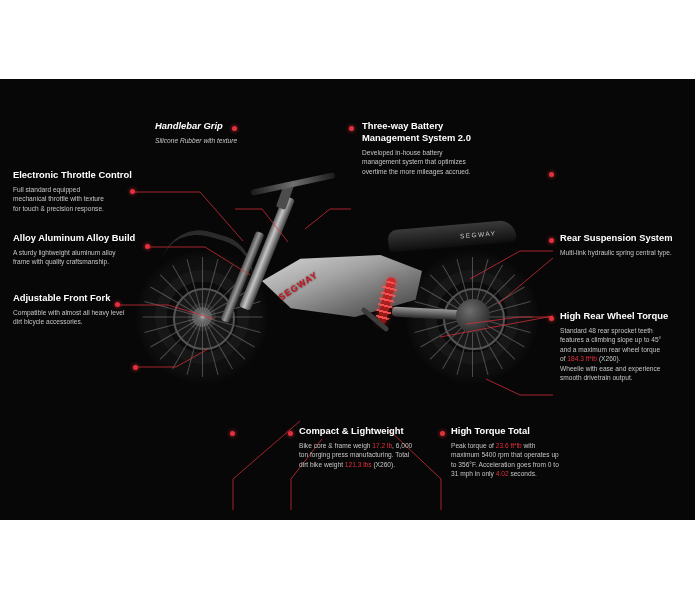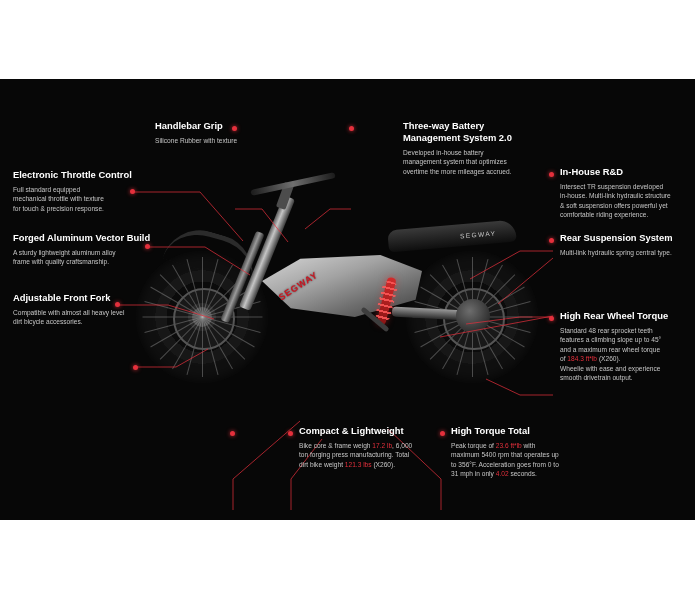--- a/index.html
+++ b/index.html
@@ -353,57 +353,50 @@
 
     <div class="label" style="left:13px; top:90px; width:150px;">
       <div class="title">Electronic Throttle Control</div>
       <div class="desc">Full standard equipped
 mechanical throttle with texture
 for touch &amp; precision response.</div>
     </div>
     <div class="dot" style="left:130px; top:110px;"></div>
 
     <div class="label" style="left:13px; top:153px; width:150px;">
-      <div class="title">Forged Aluminum Vector Build</div>
+      <div class="title">Alloy Aluminum Alloy Build</div>
       <div class="desc">A sturdy lightweight aluminum alloy
 frame with quality craftsmanship.</div>
     </div>
     <div class="dot" style="left:145px; top:165px;"></div>
 
     <div class="label" style="left:13px; top:213px; width:150px;">
       <div class="title">Adjustable Front Fork</div>
       <div class="desc">Compatible with almost all heavy level
 dirt bicycle accessories.</div>
     </div>
     <div class="dot" style="left:115px; top:223px;"></div>
 
     <div class="dot" style="left:133px; top:286px;"></div>
 
-    <div class="label" style="left:155px; top:41px; width:120px;">
+    <div class="label" style="left:155px; top:41px; width:120px;font-style:italic;">
       <div class="title">Handlebar Grip</div>
       <div class="desc">Silicone Rubber with texture</div>
     </div>
     <div class="dot" style="left:232px; top:47px;"></div>
 
-    <div class="label" style="left:362px; top:41px; width:150px;margin-left:41px;">
+    <div class="label" style="left:362px; top:41px; width:150px;">
       <div class="title">Three-way Battery
 Management System 2.0</div>
       <div class="desc">Developed in-house battery
 management system that optimizes
 overtime the more mileages accrued.</div>
     </div>
     <div class="dot" style="left:349px; top:47px;"></div>
 
-    <div class="label right" style="left:560px; top:87px; width:132px;">
-      <div class="title">In-House R&amp;D</div>
-      <div class="desc">Intersect TR suspension developed
-in-house. Multi-link hydraulic structure
-&amp; soft suspension offers powerful yet
-comfortable riding experience.</div>
-    </div>
     <div class="dot" style="left:549px; top:93px;"></div>
 
     <div class="label right" style="left:560px; top:153px; width:132px;">
       <div class="title">Rear Suspension System</div>
       <div class="desc">Multi-link hydraulic spring central type.</div>
     </div>
     <div class="dot" style="left:549px; top:159px;"></div>
 
     <div class="label right" style="left:560px; top:231px; width:132px;">
       <div class="title">High Rear Wheel Torque</div>

